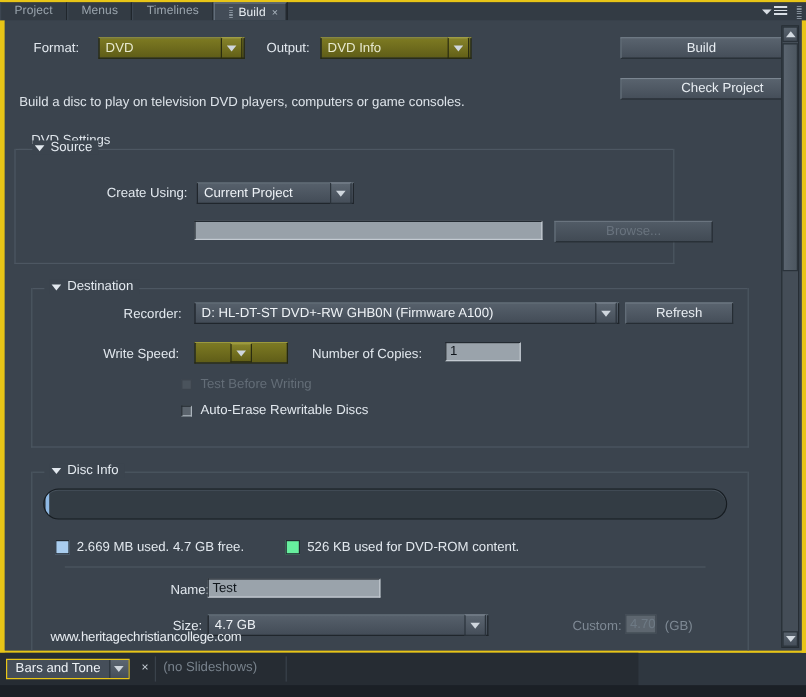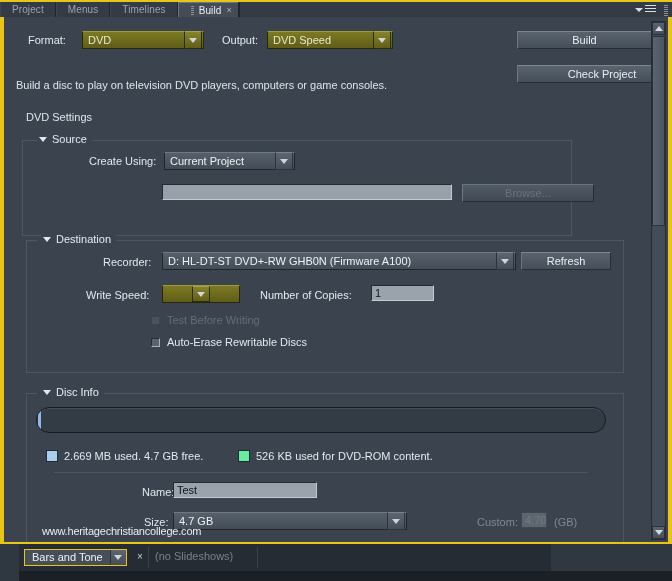--- a/index.html
+++ b/index.html
@@ -361,21 +361,20 @@
     white-space: nowrap;
     letter-spacing: -0.2px;
   }
 
   
   .statusbar {
     position: absolute;
     left: 0; top: 544px;
     width: 532px; height: 37px;
     background: #262c33;
-    margin-left: 19px;
   }
   .statuschip {
     position: absolute;
     left: 5px; top: 5px;
     height: 17px;
     box-sizing: border-box;
     display: flex;
     align-items: center;
     border: 1px solid #e8c517;
     background: #454e59;
@@ -454,33 +453,33 @@
     <div class="lbl" style="left:24px; top:17px;">Format:</div>
     <div class="combo olive" style="left:78px; top:14px; width:122px;">
       <span class="val">DVD</span>
       <span class="arrowbox">
             <i></i>
           </span>
     </div>
 
     <div class="lbl" style="left:218px; top:17px;">Output:</div>
     <div class="combo olive" style="left:263px; top:14px; width:126px;">
-      <span class="val">DVD Speed</span>
+      <span class="val">DVD Info</span>
       <span class="arrowbox">
             <i></i>
           </span>
     </div>
 
     <div class="btn" style="left:513px; top:14px; width:135px;">Build</div>
     <div class="btn" style="left:513px; top:48px; width:135px;padding-left:35px;">Check Project</div>
 
     <div class="desc">Build a disc to play on television DVD players, computers or game consoles.</div>
     <div class="dvdsettings">DVD Settings</div>
 
-    <div class="group" style="left:18px; top:107px; width:550px; height:96px;margin-top:16px;">
+    <div class="group" style="left:8px; top:107px; width:550px; height:96px;">
       <div class="group-topline" style="width:545px;"></div>
       <div class="group-title">
         <span class="tw"></span>
         <span>Source</span>
       </div>
     </div>
     <div class="lbl" style="left:85px; top:138px;">Create Using:</div>
     <div class="combo" style="left:160px; top:135px; width:131px;">
       <span class="val">Current Project</span>
       <span class="arrowbox">

